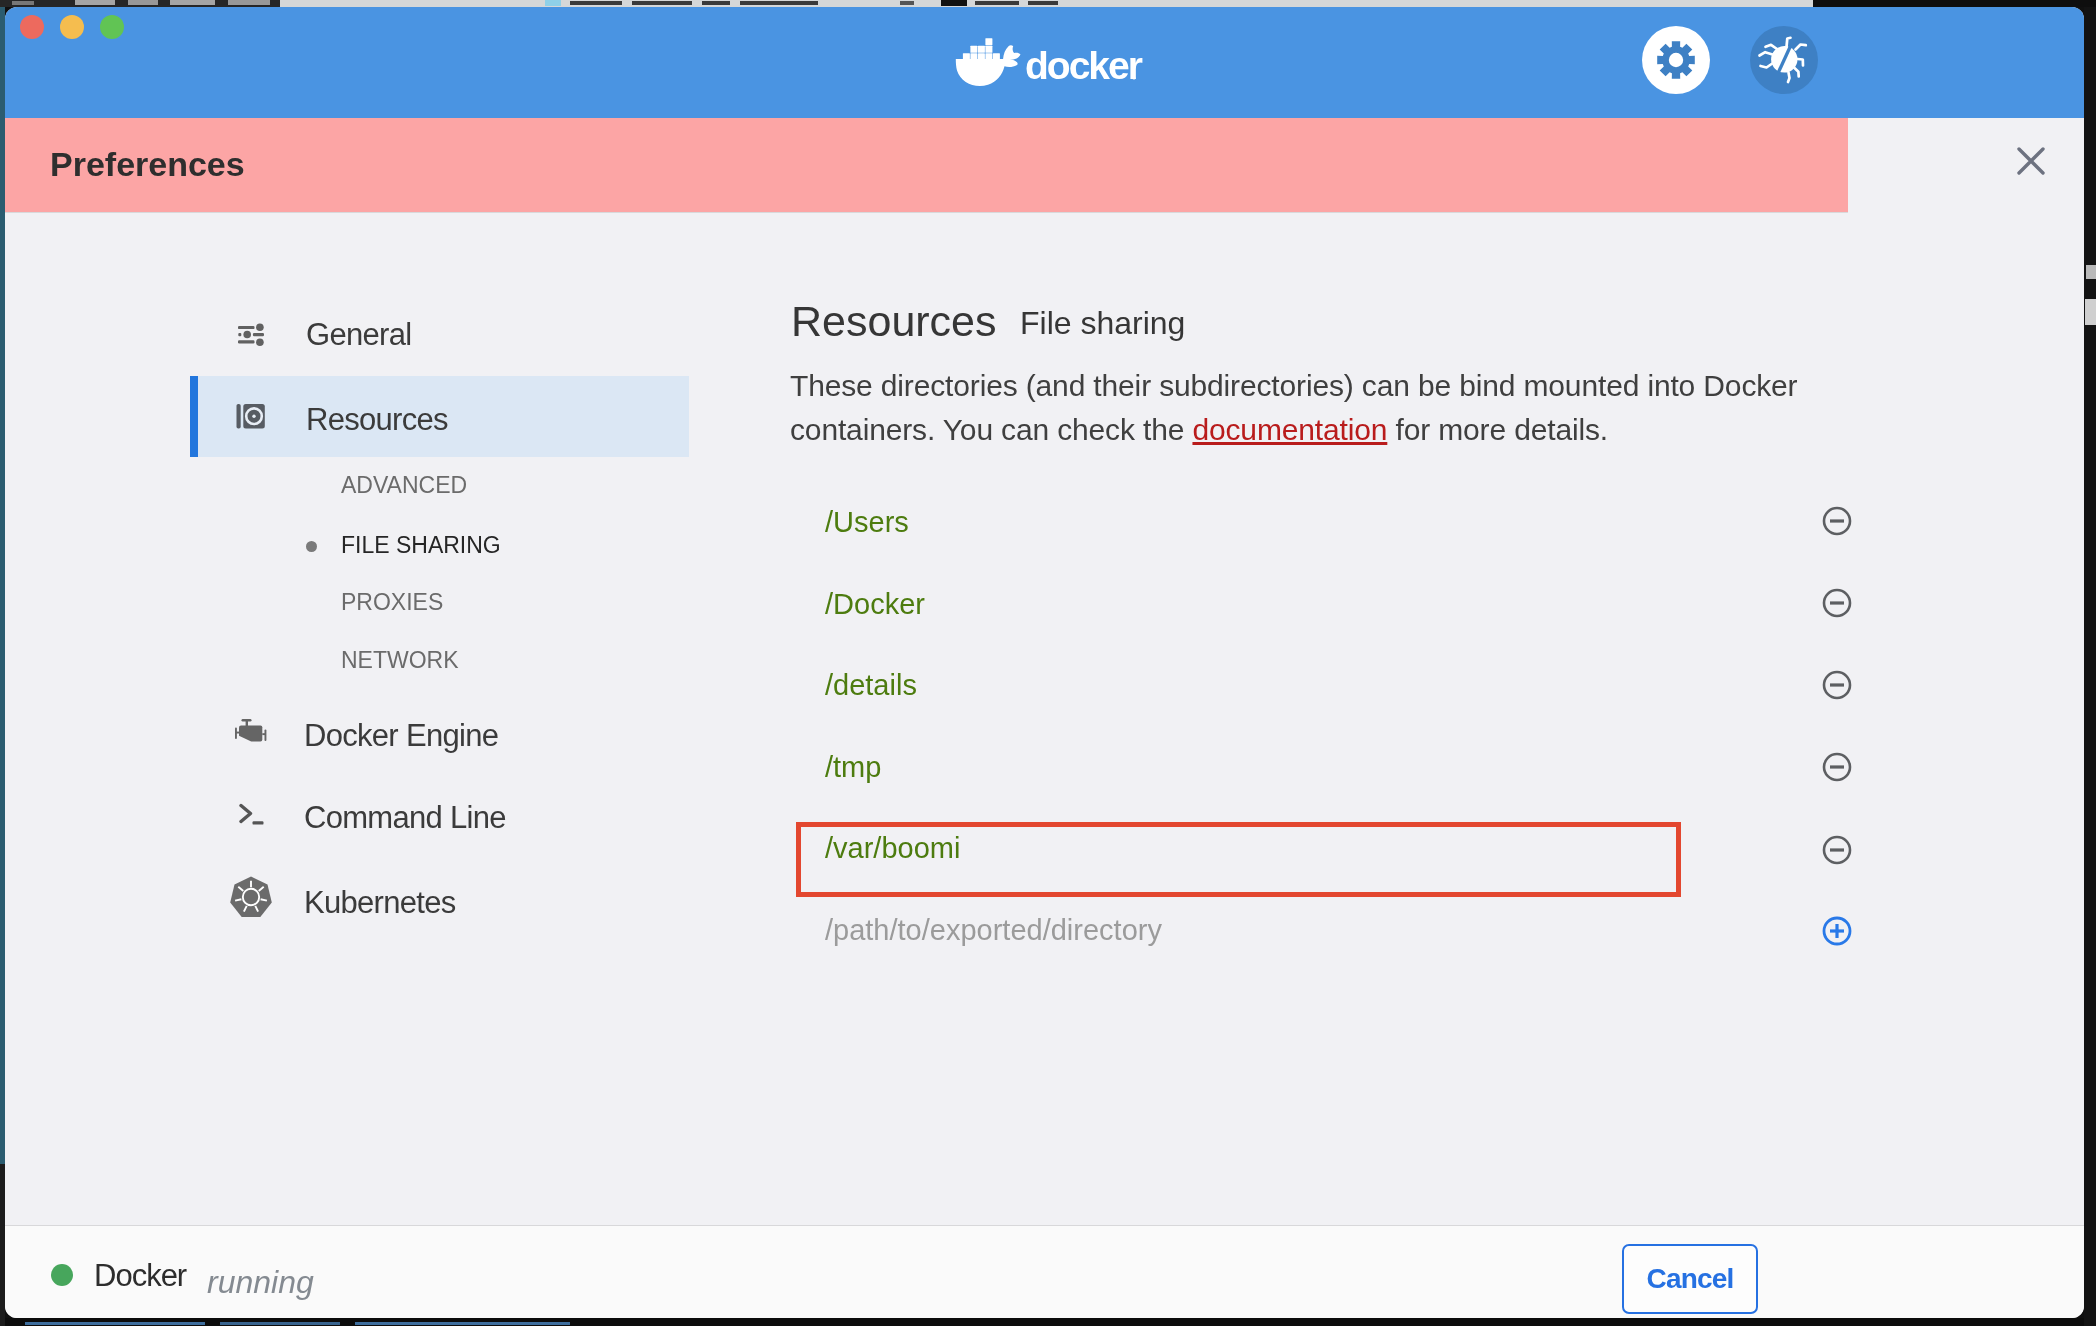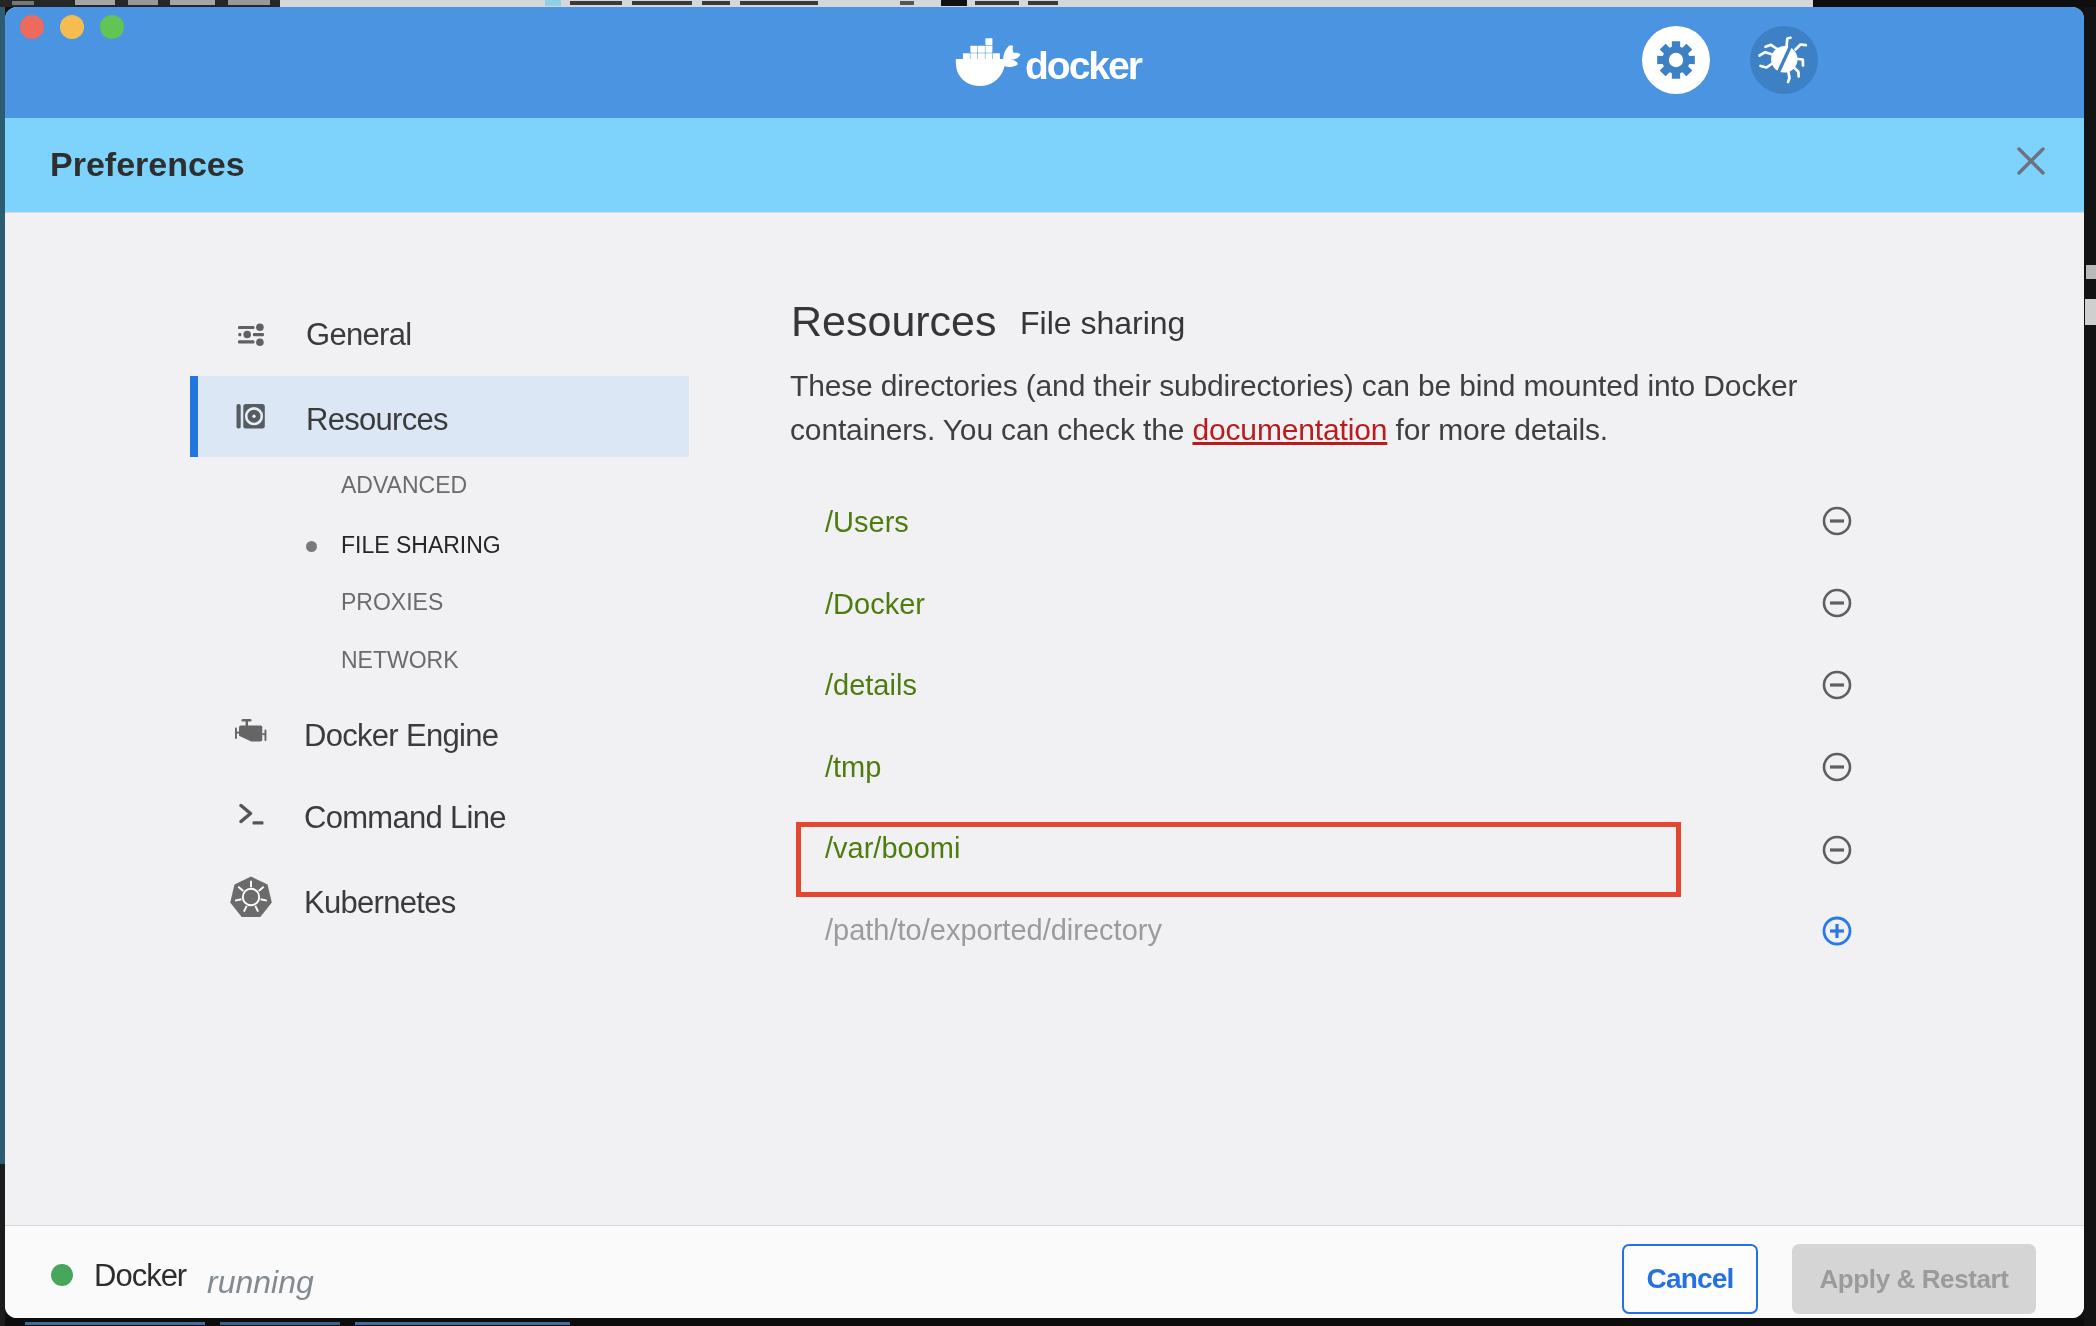--- a/index.html
+++ b/index.html
@@ -20,21 +20,21 @@
   
   #win { left:5px; top:7px; width:2079px; height:1311px; background:#f1f1f4;
          border-radius:12px; overflow:hidden; }
 
   #titlebar { left:0; top:0; width:2079px; height:111px; background:#4a94e2; }
   .tl { width:24px; height:24px; border-radius:50%; top:8px; }
   #tlr { left:15px; background:#ed6a5e; }
   #tly { left:55px; background:#f5bd4f; }
   #tlg { left:95px; background:#61c454; }
 
-  #header { left:0; top:111px; width:2079px; height:95px; background:#7dd3fc;
+  #header { left:0; top:111px; width:1843px; height:95px; background:#fca5a5;
             border-bottom:1px solid #d9d9db; }
   #header h1 { position:absolute; left:45px; top:27px; font-size:34px; font-weight:600; letter-spacing:-1.4px;
                color:#2e2e2e; letter-spacing:0px; }
 
   #content { left:0; top:207px; width:2079px; height:1011px; background:#f1f1f4; }
 
   
   .navtxt { position:absolute; font-size:31px; color:#3b3b3b; letter-spacing:-0.7px; }
   .subtxt { position:absolute; font-size:23px; color:#6b6b6b; letter-spacing:0px; }
   #navactive { left:185px; top:162px; width:499px; height:81px; background:#dbe7f4;
@@ -243,16 +243,15 @@
           <rect x="8" y="13.4" width="14" height="3.2" fill="#2979e8"></rect>
           <rect x="13.4" y="8" width="3.2" height="14" fill="#2979e8"></rect>
         </svg>
     </div>
 
     <div id="botbar" class="abs">
       <div id="greendot" class="abs"></div>
       <div id="dockertxt">Docker</div>
       <div id="runningtxt">running</div>
       <div id="cancelbtn">Cancel</div>
-      <div id="applybtn">Apply &amp; Restart</div>
     </div>
   </div>
 </div>
 
 </body></html>

